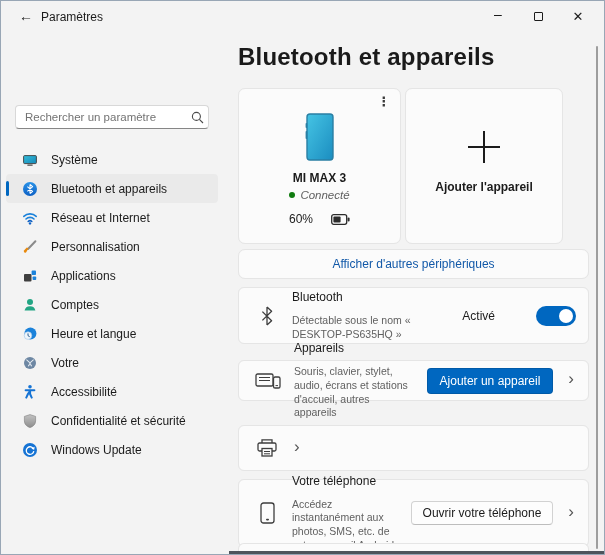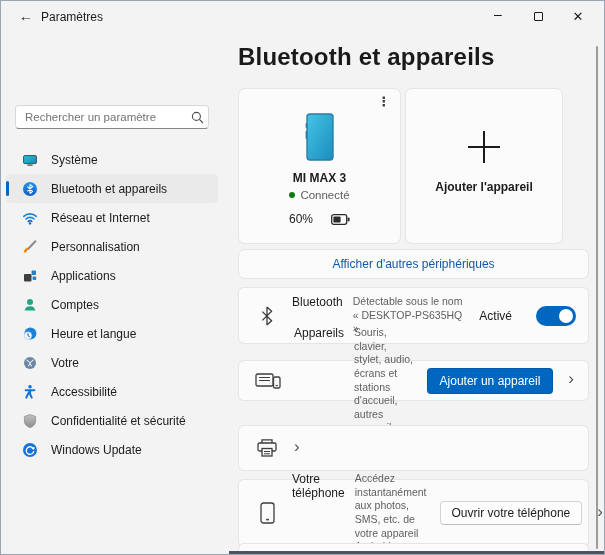--- a/index.html
+++ b/index.html
@@ -57,46 +57,46 @@
 
   .card, .row{ background:#fbfbfb; border:1px solid #e5e5e5; border-radius:7px;
                box-shadow:0 0 1px rgba(0,0,0,.03); }
 
   .card-device{ position:absolute; left:237px; top:87px; width:163px; height:156px;
                 display:flex; flex-direction:column; align-items:center; }
   .card-menu{ position:absolute; top:3px; right:6px; width:20px; height:20px; text-align:center;
               font-size:13px; font-weight:bold; color:#3a3a3a; line-height:20px; }
   .device-phone{ margin-top:24px; }
   .device-name{ margin-top:10px; font-size:12px; font-weight:bold; color:#1b1b1b; }
-  .device-status{ margin-top:4px; display:flex; align-items:center; gap:5px; }
+  .device-status{ margin-top:4px; display:flex; align-items:center; gap:5px;font-style:italic; }
   .status-dot{ width:6px; height:6px; border-radius:50%; background:#0f7b0f; }
   .status-text{ font-size:11.5px; color:#5f5f5f; }
   .device-battery{ margin-top:11px; display:flex; align-items:center; gap:18px; }
   .battery-text{ font-size:12px; color:#1b1b1b; }
 
   .card-add{ position:absolute; left:404px; top:87px; width:158px; height:156px;
              display:flex; flex-direction:column; align-items:center; justify-content:center;
              padding-bottom:10px; }
   .add-label{ margin-top:14px; font-size:12px; font-weight:bold; color:#1b1b1b; }
 
   .show-more{ position:absolute; left:237px; top:248px; width:351px; height:30px;
               display:flex; align-items:center; justify-content:center;
               font-size:12px; color:#1158a8; }
 
   .row{ position:absolute; left:237px; width:351px; display:flex; align-items:center;
         padding:0 12px 0 16px; gap:13px; border-radius:6px; }
   .row-icon{ flex:0 0 24px; display:flex; justify-content:center; }
-  .row-text{ flex:1; display:flex; flex-direction:row; gap:10px; }
+  .row-text{ flex:1; display:flex; flex-direction:column; gap:10px; }
   .row-title{ font-size:12px; color:#1b1b1b; }
   .row-sub{ font-size:10.5px; color:#606060; line-height:1.3; }
   .chevron{ font-size:17px; color:#565656; padding:0 2px 3px 2px; }
 
   .row-bluetooth{ top:286px; height:57px; }
   .row-bluetooth .row-sub{ max-width:200px; }
-  .state-label{ font-size:12px; color:#1b1b1b; margin-right:11px; }
+  .state-label{ font-size:12px; color:#1b1b1b; margin-right:28px; }
   .toggle{ width:40px; height:20px; border-radius:10px; background:var(--accent,#0067c0);
            position:relative; flex:0 0 40px; }
   .toggle .knob{ position:absolute; top:3px; right:3px; width:14px; height:14px;
            border-radius:50%; background:#fff; }
 
   .row-appareils{ top:359px; height:41px; }
   .row-appareils .row-sub{ max-width:215px; }
   .row-imprimantes{ top:424px; height:46px; }
   .row-phone{ top:478px; height:68px; }
   .row-phone .row-sub{ max-width:175px; }

